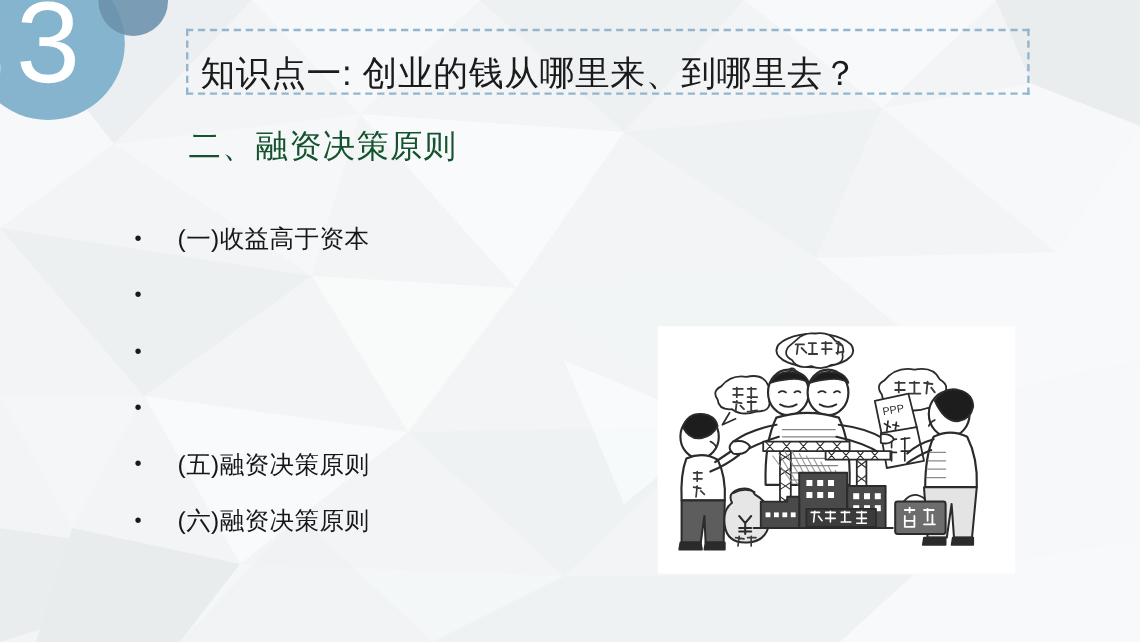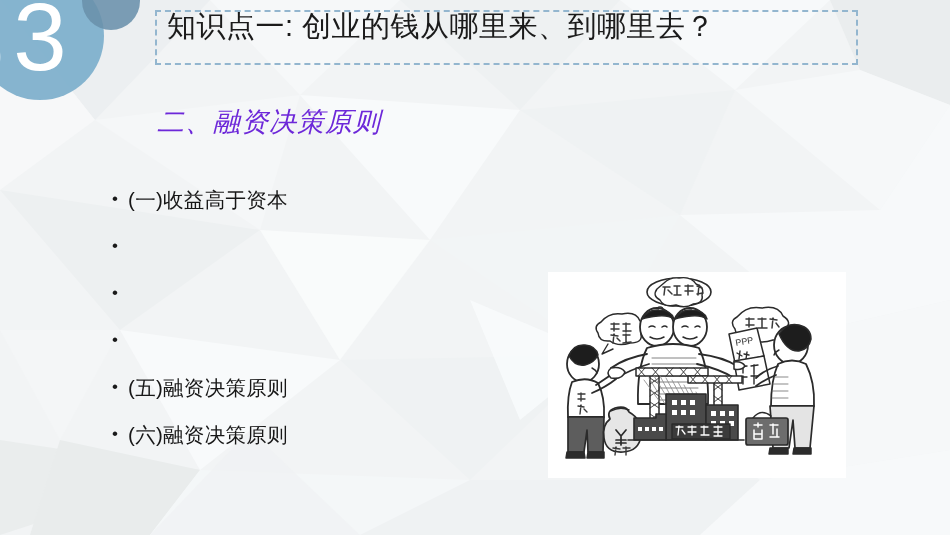--- a/index.html
+++ b/index.html
@@ -36,48 +36,47 @@
     width: 175px;
     height: 145px;
     pointer-events: none;
   }
   #deco-circles svg { display: block; width: 100%; height: 100%; }
 
   
   #title-box {
     position: absolute;
     left: 155px;
-    top: 10px;
+    top: 24px;
     width: 703px;
     height: 55px;
     border: 2px dashed #93b6cf;
     display: flex;
-    align-items: flex-start;
+    align-items: flex-end;
     padding-left: 10px;
   }
   #title-text {
     font-size: 29px;
     color: #1b1b1b;
     font-weight: 400;
     letter-spacing: 0.5px;
     white-space: nowrap;
     line-height: 1;
   }
 
   
   #subtitle {
     position: absolute;
     left: 157px;
     top: 104px;
     font-size: 27px;
-    color: #6d28d9;
+    color: #14532d;
     font-weight: 400;
     letter-spacing: 1px;
     white-space: nowrap;
-    font-style: italic;
   }
 
   
   #bullet-list {
     position: absolute;
     left: 112px;
     top: 186px;
     width: 400px;
     list-style: none;
   }
@@ -93,20 +92,21 @@
     font-size: 17px;
     color: #1a1a1a;
     line-height: 25px;
     text-align: left;
   }
   .bullet-label {
     font-size: 20.5px;
     color: #171717;
     letter-spacing: 0.3px;
     white-space: nowrap;
+    margin-left: 20px;
   }
 
   
   #illustration-panel {
     position: absolute;
     left: 548px;
     top: 272px;
     width: 298px;
     height: 206px;
     background: #ffffff;

